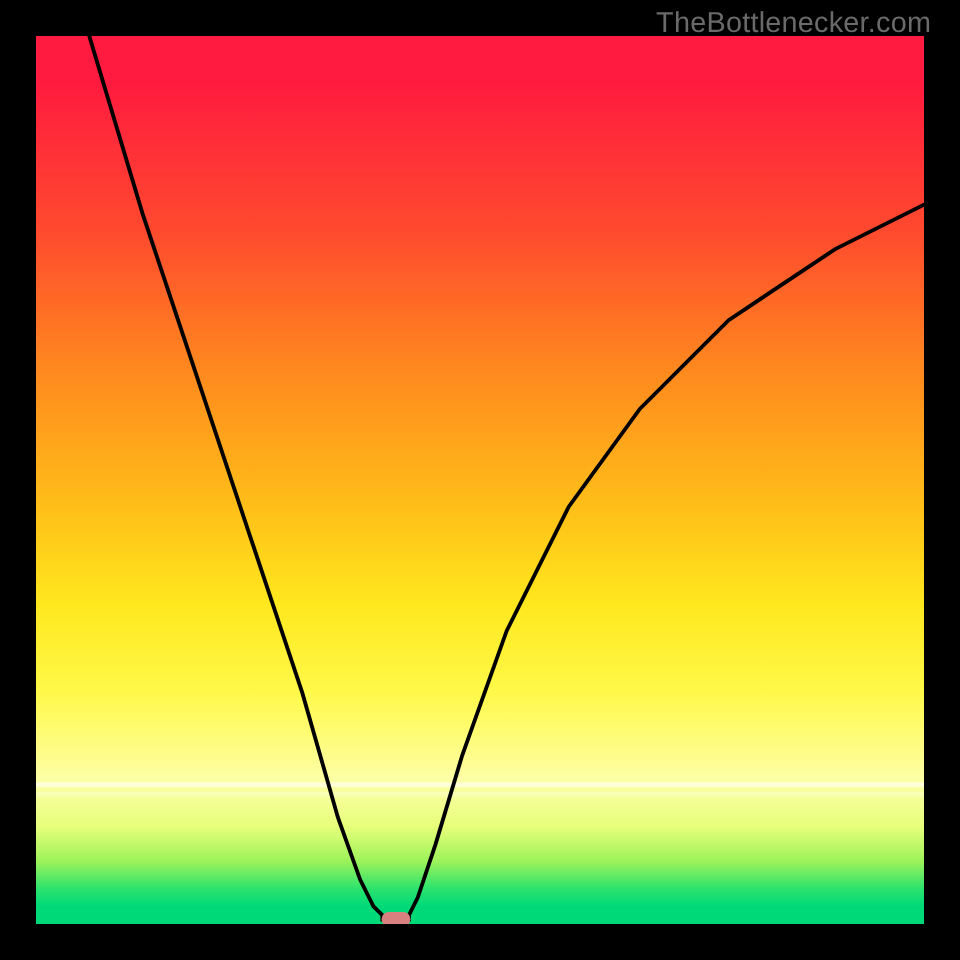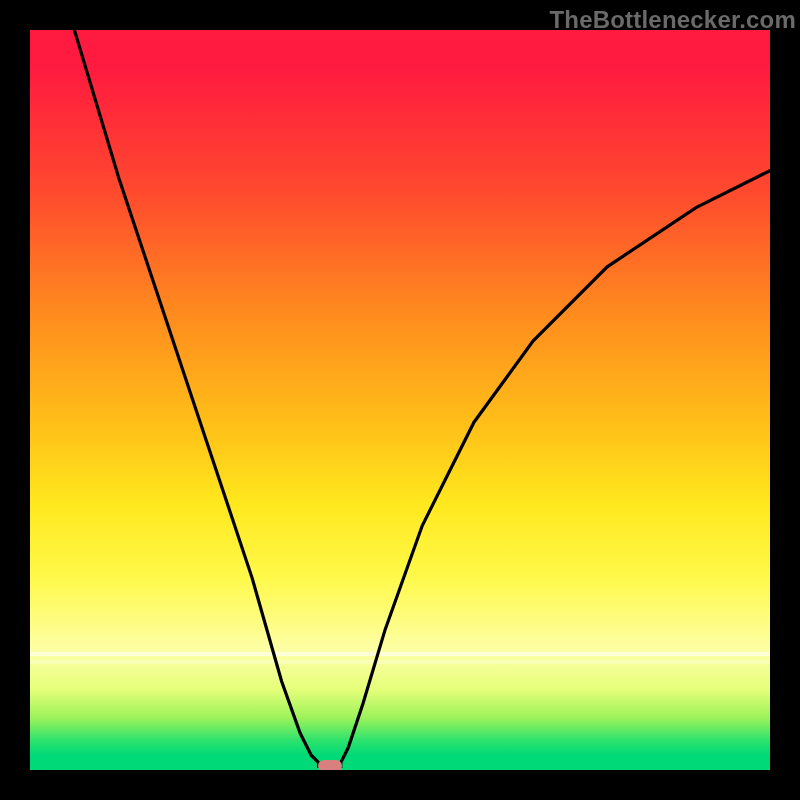--- a/index.html
+++ b/index.html
@@ -46,24 +46,24 @@
     height: 4px;
     background: rgba(255,255,255,0.55);
   }
   .curve-svg {
     position: absolute;
     inset: 0;
   }
   .attribution {
     position: absolute;
     top: 6px;
-    right: 4px;
+    right: 24px;
     color: #6a6a6a;
     font-size: 24px;
-    font-weight: 700;
+    font-weight: 400;
     letter-spacing: 0.2px;
   }
   .marker {
     position: absolute;
     width: 24px;
     height: 12px;
     border-radius: 6px;
     background: #d88080;
   }
 </style>

